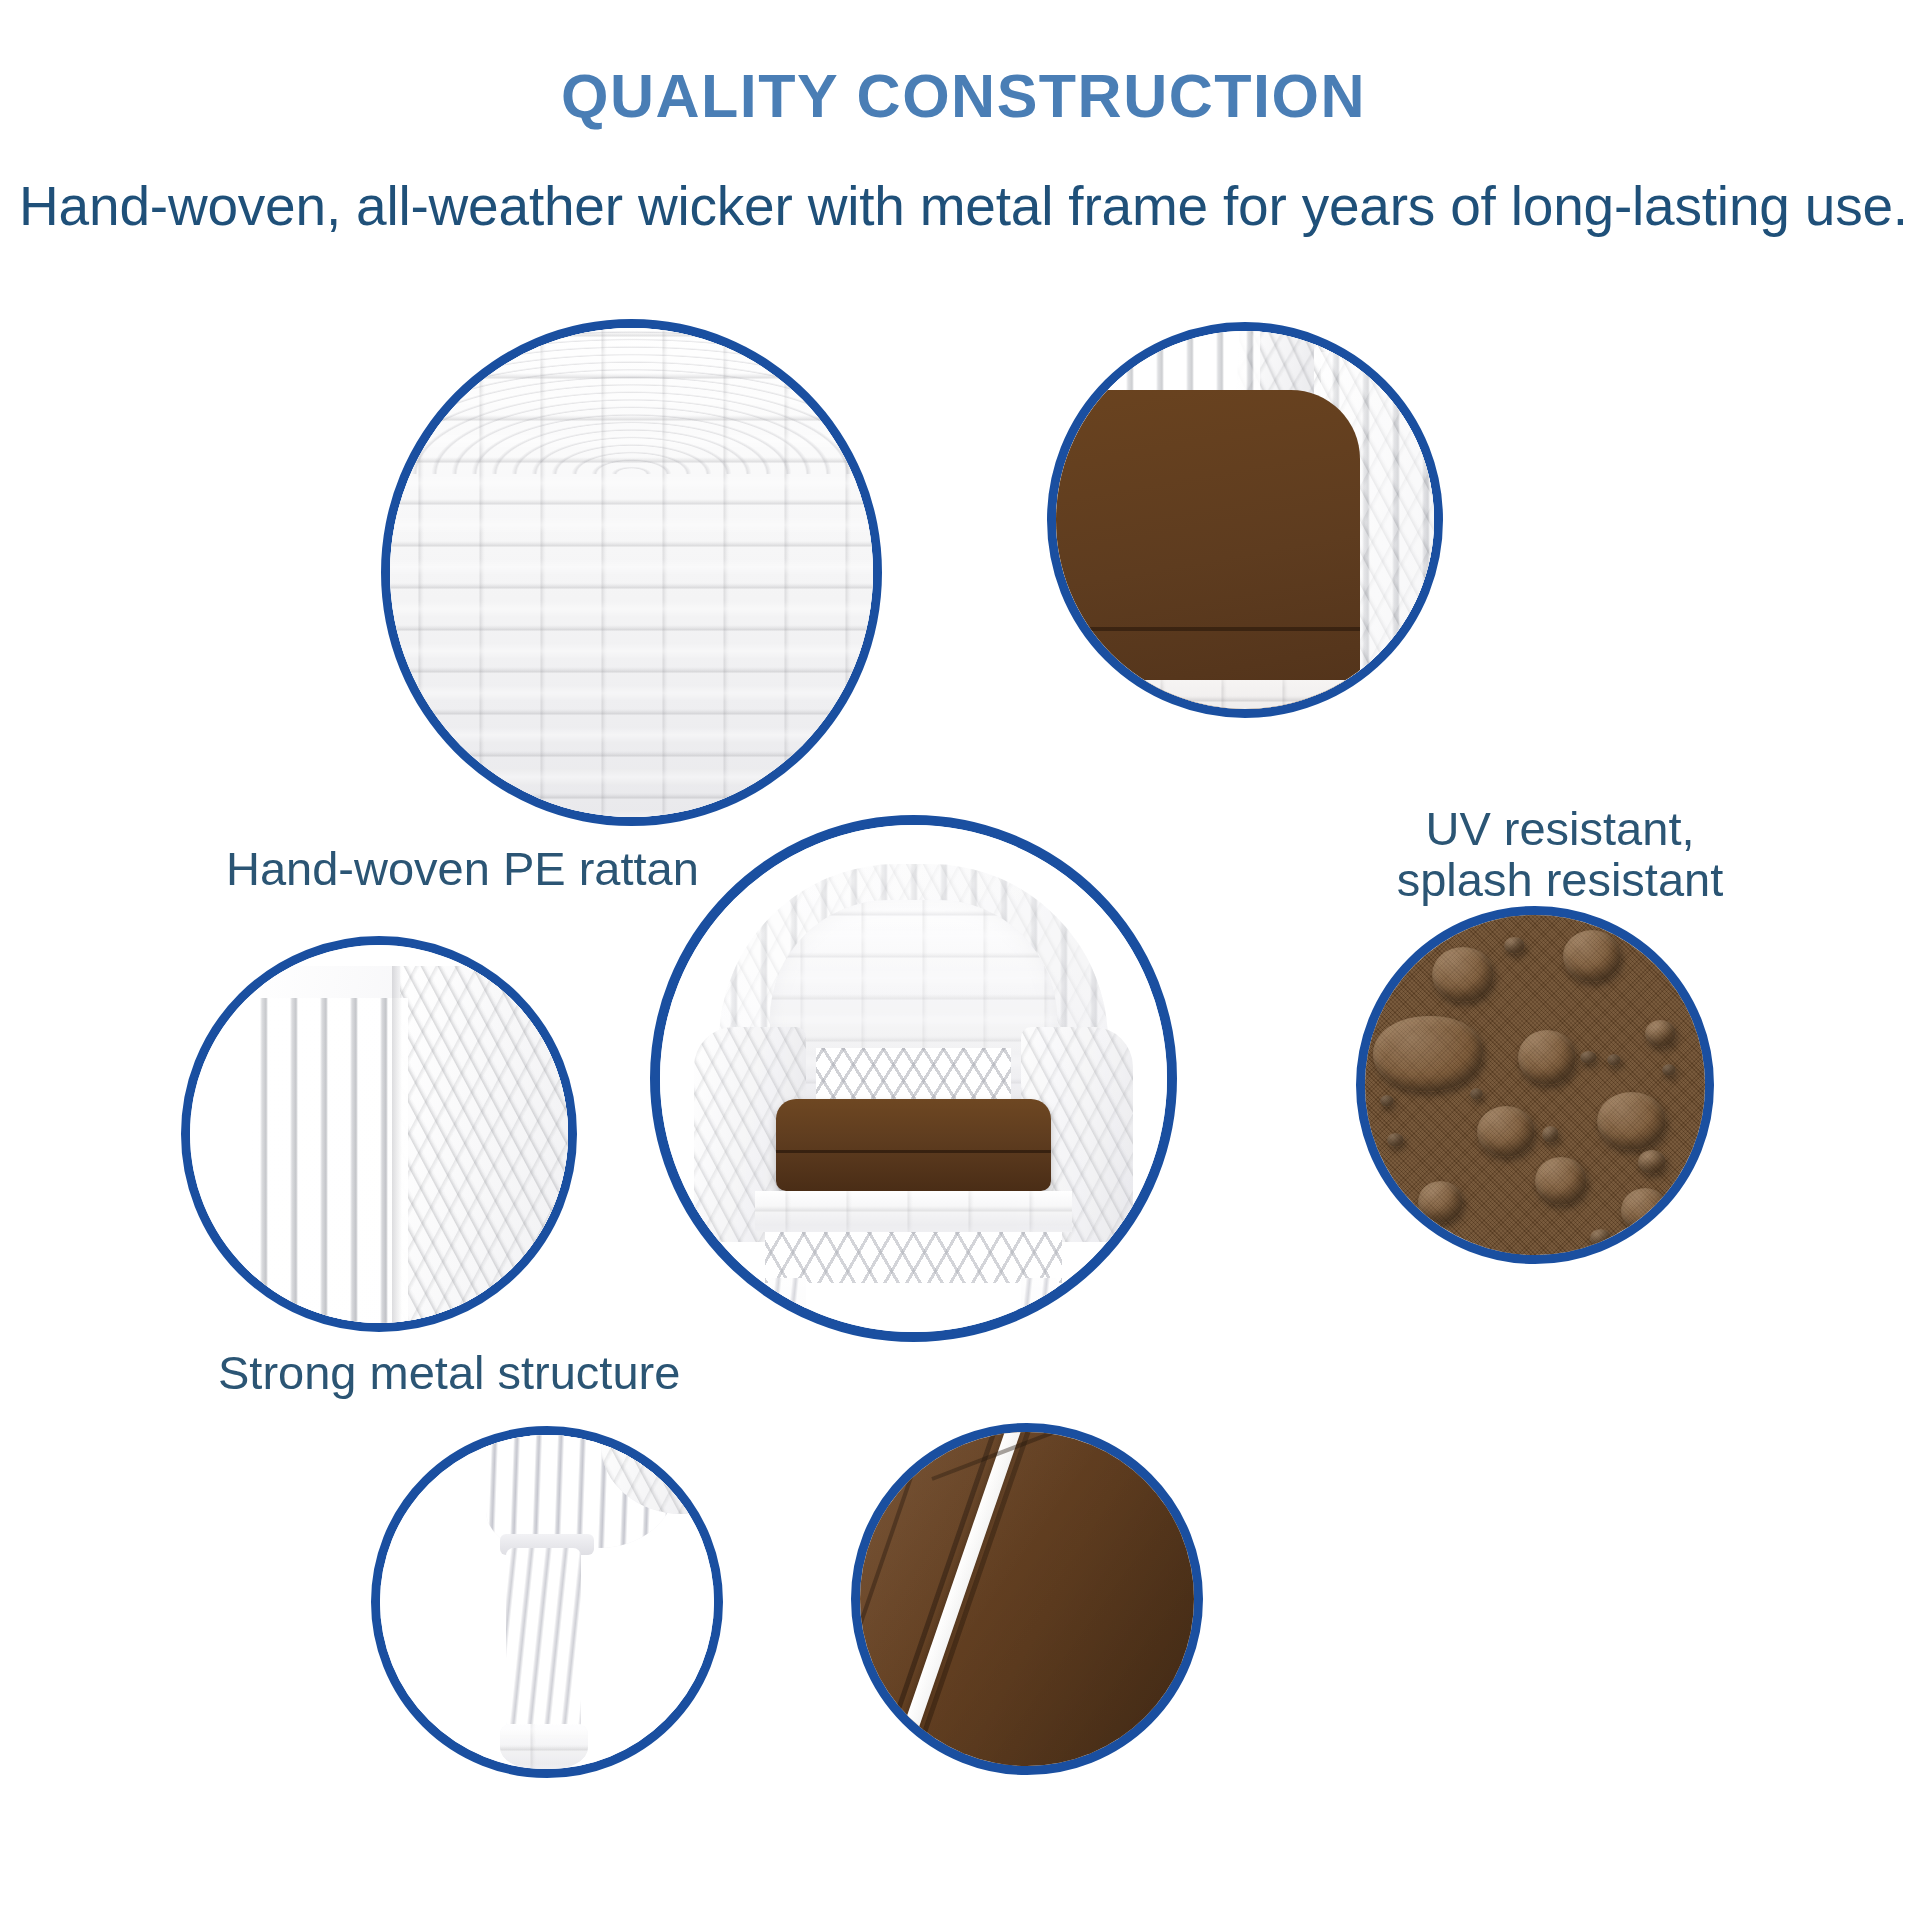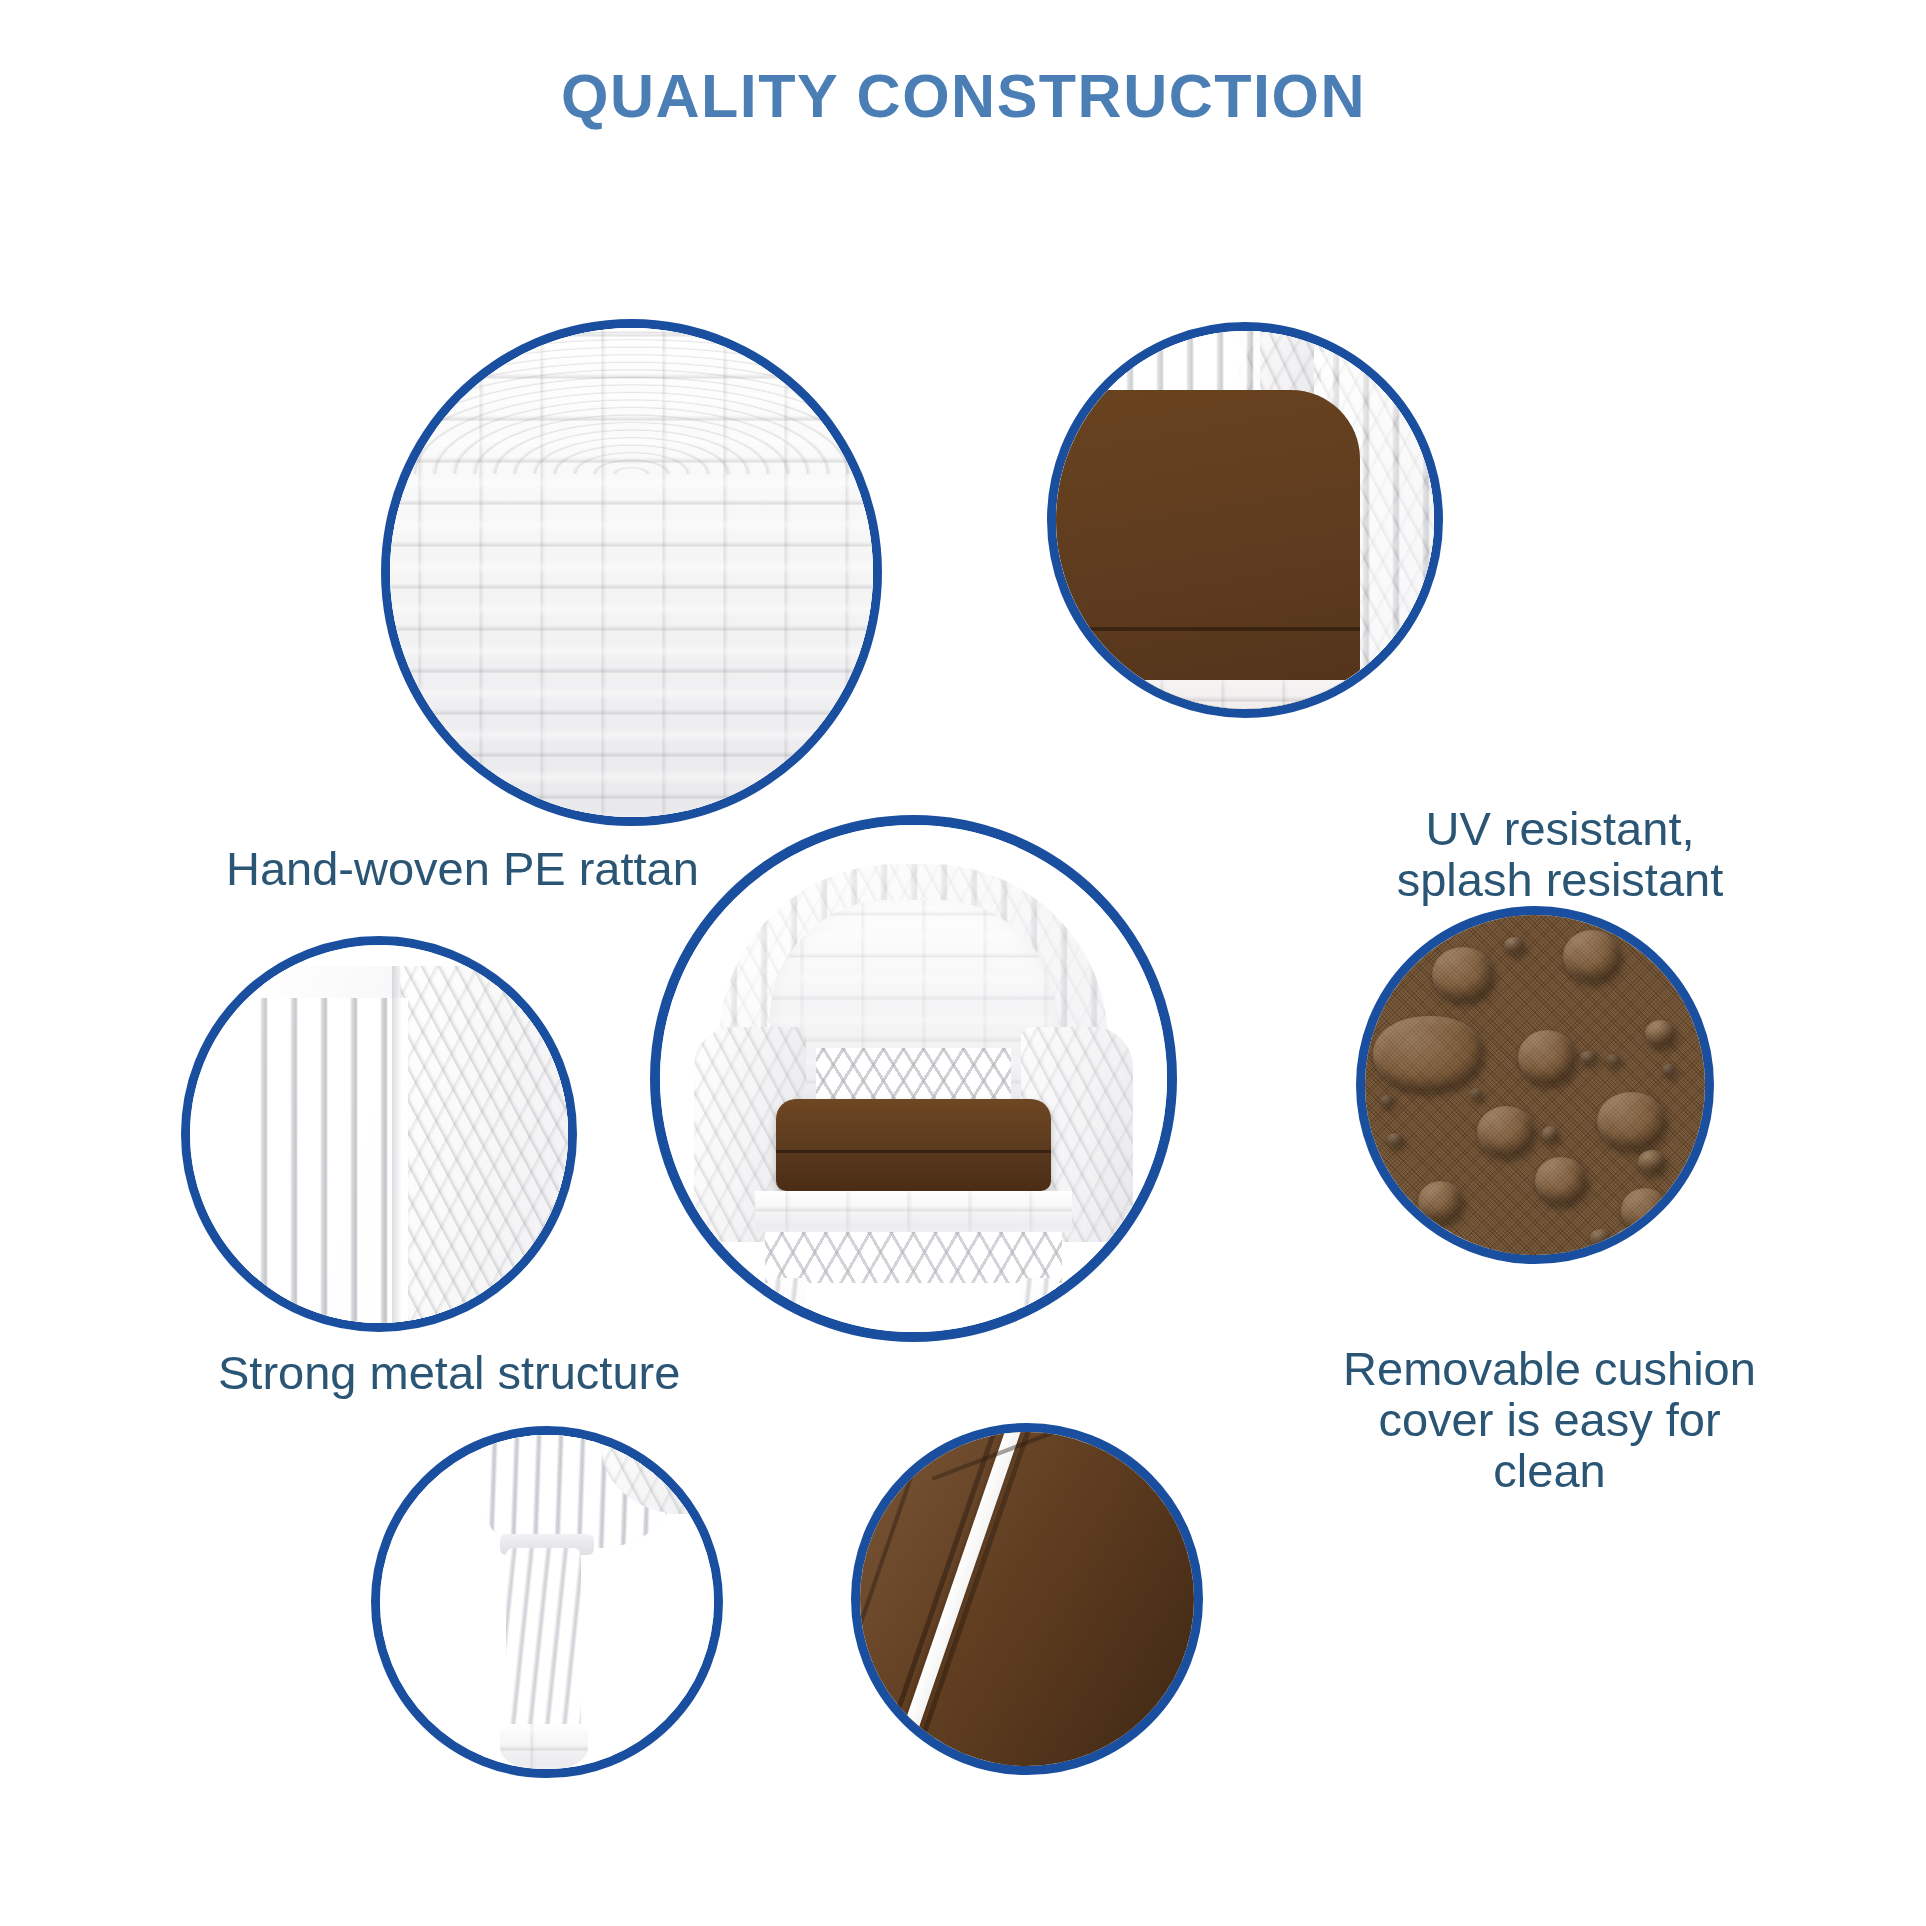--- a/index.html
+++ b/index.html
@@ -125,20 +125,21 @@
       inset 5px 6px 10px rgba(255,230,200,0.16),
       2px 4px 7px rgba(0,0,0,0.34);
   }
 </style>
 </head>
 <body>
 
 <div id="stage">
 
   <div class="title">QUALITY CONSTRUCTION</div>
+  <div class="subtitle">Hand-woven, all-weather wicker with metal frame for years of long-lasting use.</div>
 
   <div class="bubble" style="left:381px; top:319px; width:501px; height:507px;">
     <div class="inner">
       <div class="tex-weave-basket"></div>
       <div class="tex-arcs"></div>
     </div>
   </div>
   <div class="caption" style="left:226px; top:844px; width:515px;">Hand-woven PE rattan</div>
 
   <div class="bubble" style="left:1047px; top:322px; width:396px; height:396px;">
@@ -263,22 +264,20 @@
       <div class="drop" style="left:63%; top:40%; width:5%; height:4%;"></div>
       <div class="drop" style="left:71%; top:41%; width:4%; height:3.5%;"></div>
       <div class="drop" style="left:5%; top:53%; width:4%; height:3.5%;"></div>
       <div class="drop" style="left:7%; top:64%; width:5%; height:4%;"></div>
       <div class="drop" style="left:31%; top:51%; width:4%; height:3.5%;"></div>
       <div class="drop" style="left:52%; top:62%; width:5%; height:5%;"></div>
       <div class="drop" style="left:87%; top:44%; width:4%; height:3.5%;"></div>
       <div class="drop" style="left:66%; top:92%; width:6%; height:5%;"></div>
     </div>
   </div>
-  <div class="caption center-al" style="left:1317px; top:1344px; width:465px;">Removable cushion
-cover is easy for clean</div>
 
   <div class="bubble" style="left:371px; top:1426px; width:352px; height:352px;">
     <div class="inner">
       <div style="position:absolute; inset:0; background:#ffffff;"></div>
 
       <div style="position:absolute; left:32%; top:-12%; width:56%; height:46%;
                   background:linear-gradient(180deg,#ffffff,#f0f0f3);
                   border-radius:0 0 40% 24%; overflow:hidden;">
         <div class="tex-reeds"></div>
       </div>

